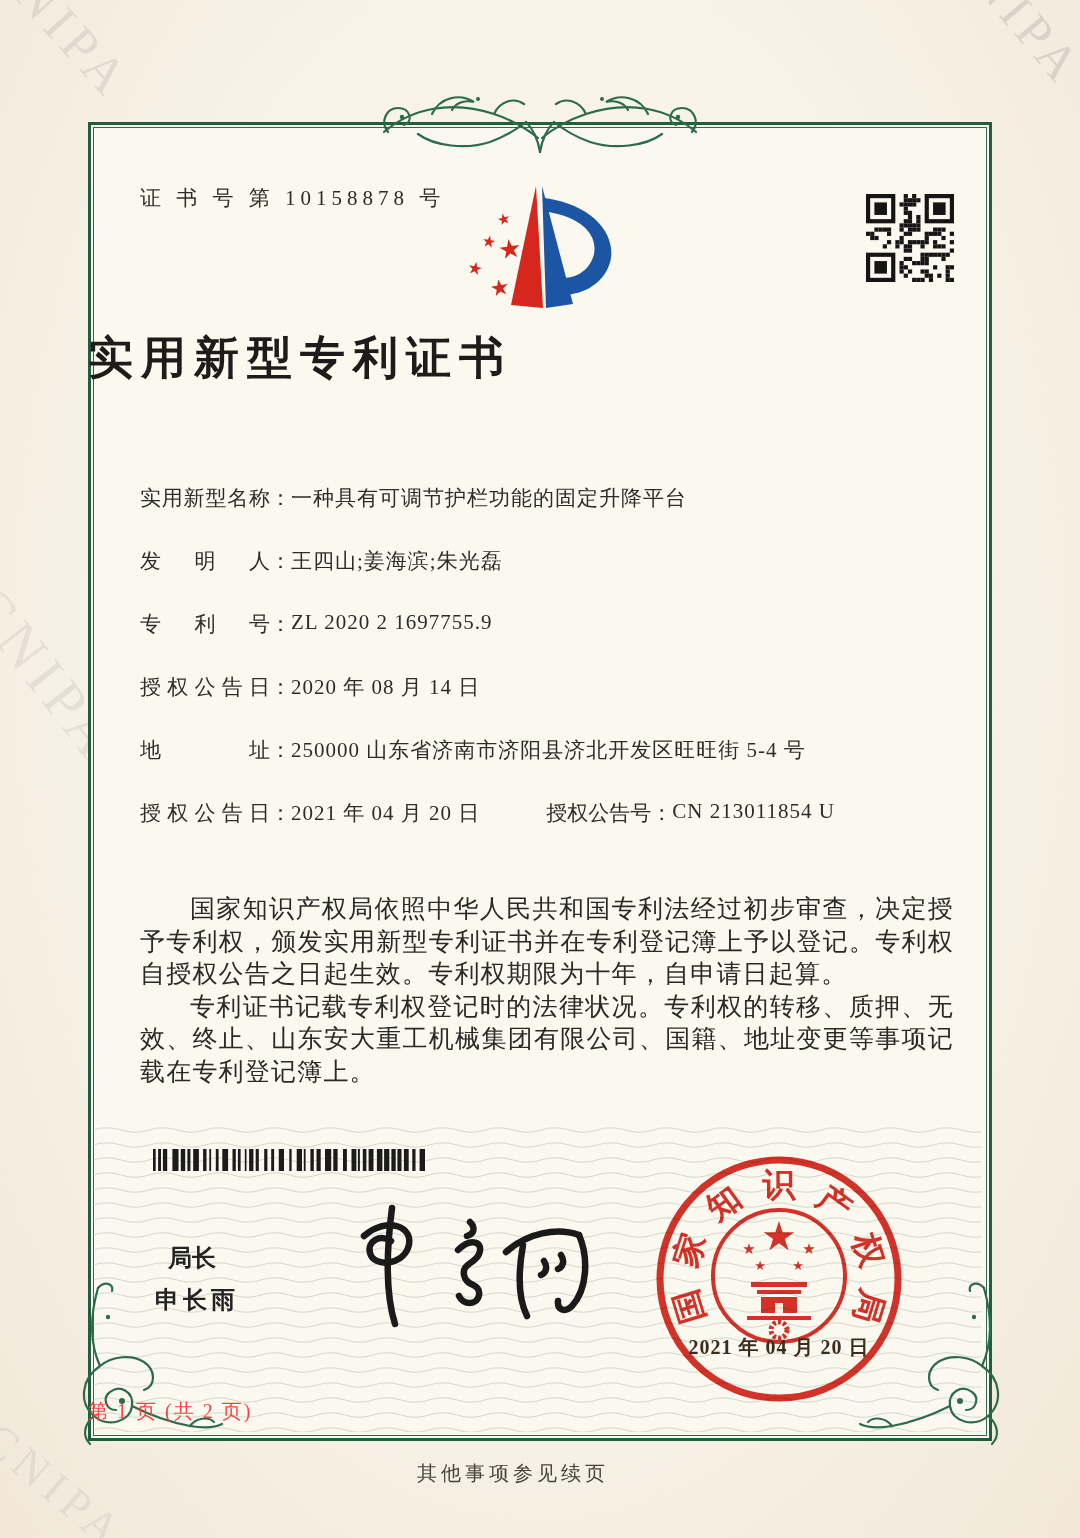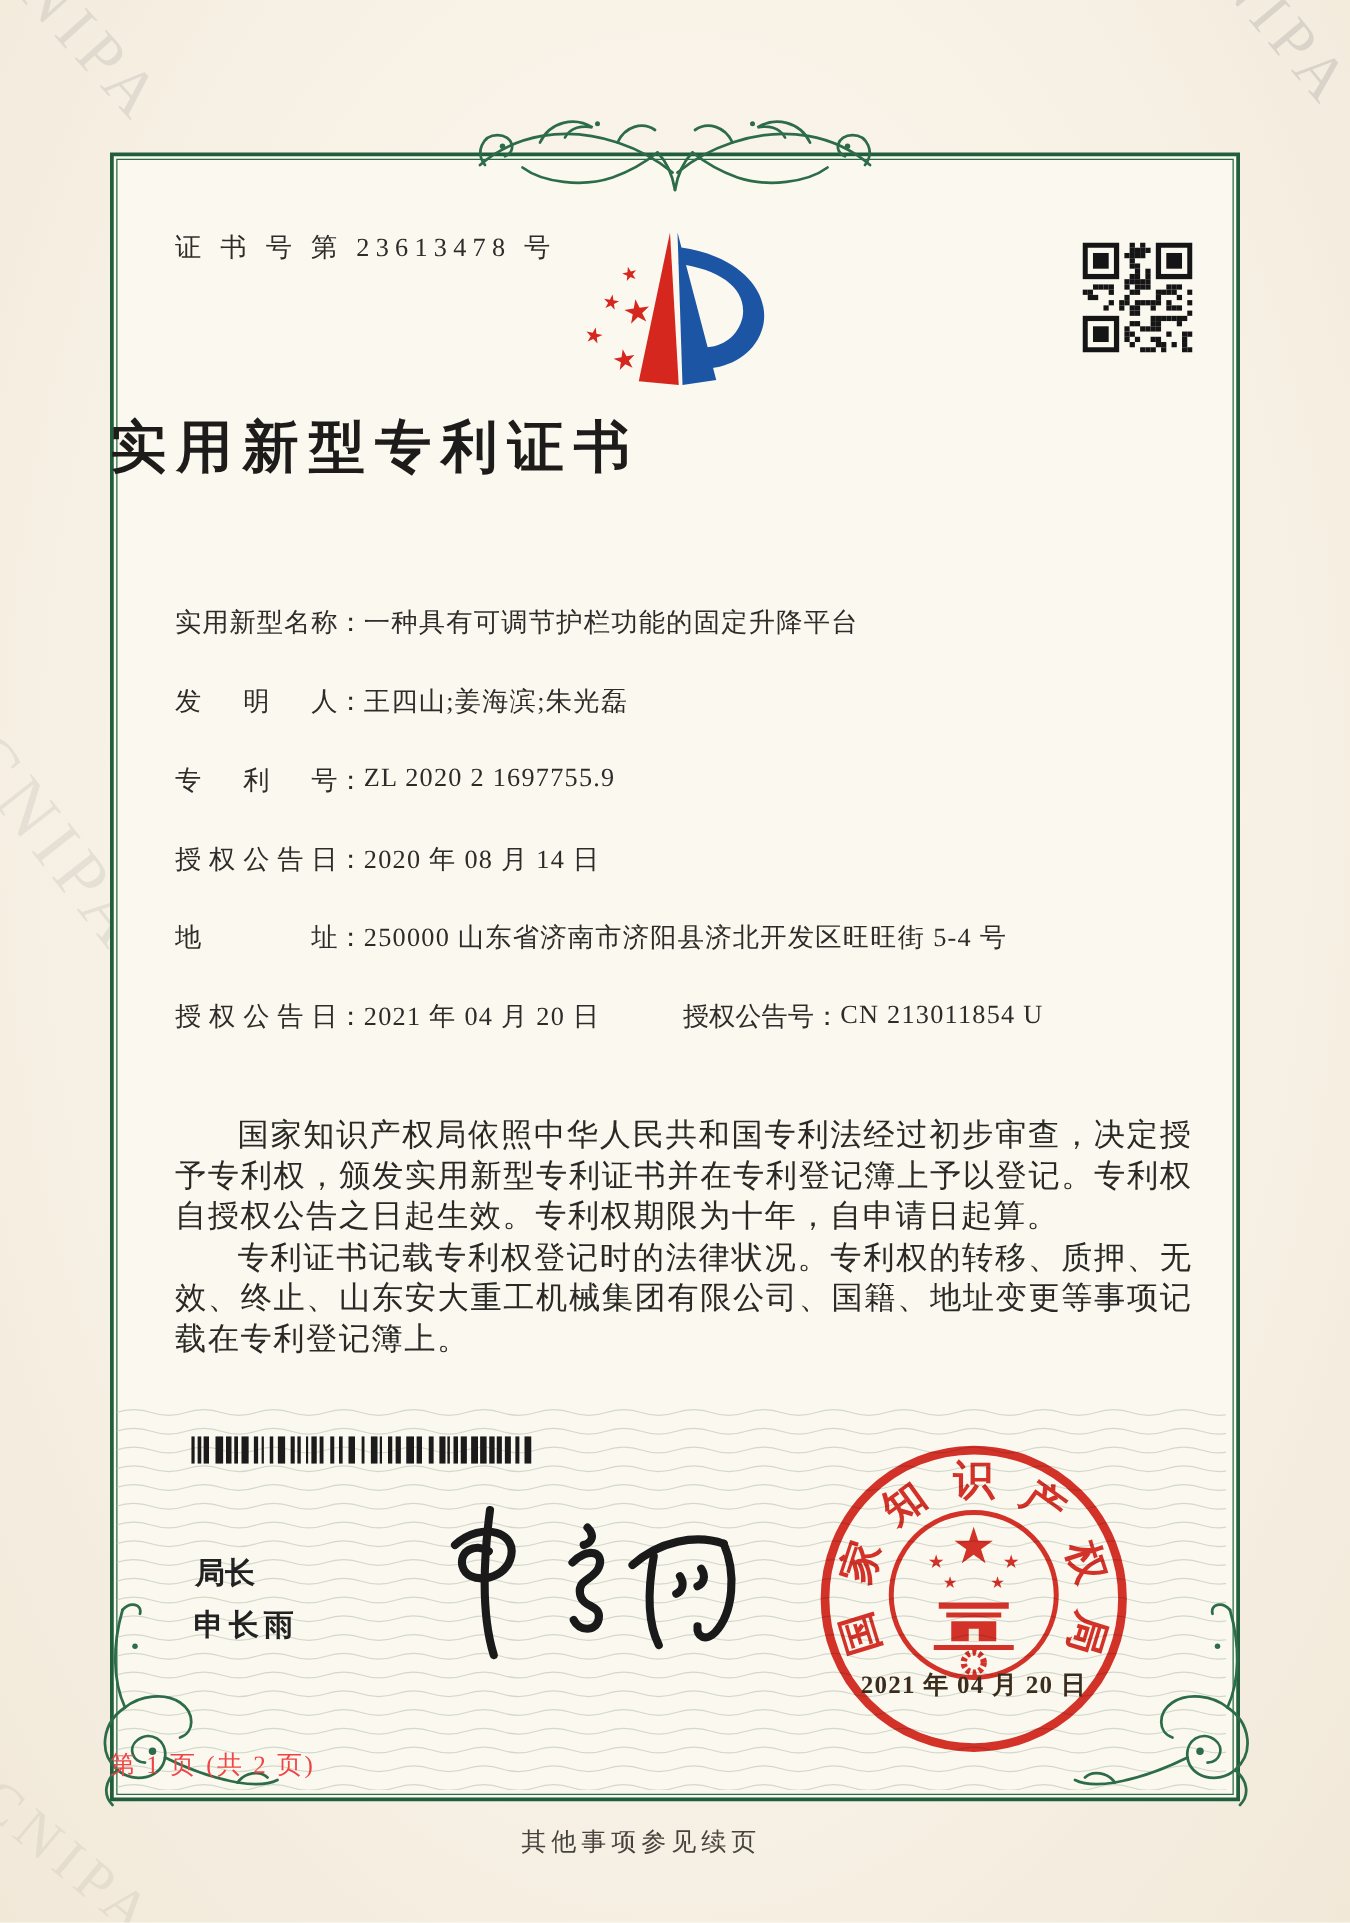--- a/index.html
+++ b/index.html
@@ -55,21 +55,21 @@
     position:absolute;left:140px;top:893px;width:814px;
     font-size:25px;line-height:32.5px;letter-spacing:1.2px;
     text-align:justify;color:#2a2926;
   }
   .paras p{margin:0;text-indent:2em;}
 
   .waves-wrap{position:absolute;left:93px;top:1124px;width:888px;height:308px;overflow:hidden;}
 
   .barcode-wrap{position:absolute;left:153px;top:1149px;width:278px;height:22px;}
 
-  .sig-title{position:absolute;left:156px;top:1242px;font-family:"Liberation Sans","DejaVu Sans",sans-serif;font-weight:700;font-size:24px;color:#222;}
+  .sig-title{position:absolute;left:168px;top:1242px;font-family:"Liberation Sans","DejaVu Sans",sans-serif;font-weight:700;font-size:24px;color:#222;}
   .sig-name{position:absolute;left:155px;top:1284px;font-family:"Liberation Sans","DejaVu Sans",sans-serif;font-weight:700;font-size:24px;letter-spacing:4px;color:#222;}
   .signature{position:absolute;left:330px;top:1196px;width:265px;height:140px;}
 
   .seal-wrap{position:absolute;left:650px;top:1150px;width:258px;height:258px;mix-blend-mode:multiply;opacity:.95;}
   .seal-date{
     position:absolute;left:650px;top:1334px;width:258px;text-align:center;
     font-size:20px;font-weight:700;letter-spacing:1px;color:#3a2d1e;
   }
 
   .page-num{position:absolute;left:88px;top:1398px;width:854px;text-align:left;font-size:20px;letter-spacing:2px;color:#ef4444;}
@@ -159,21 +159,21 @@
     <path d="M36,84 C18,96 14,120 30,134 C44,146 66,140 68,124 C70,110 56,102 46,110 C38,116 42,128 52,128"></path>
     <path d="M36,84 C48,74 68,72 80,80 C92,88 92,104 80,108"></path>
     <path d="M68,124 C84,132 104,140 126,144 C138,146 150,146 158,142"></path>
     <path d="M30,134 C20,142 18,154 26,162"></path>
     <path d="M126,144 C132,136 144,134 150,140"></path>
     <circle cx="58" cy="119" r="3" fill="#2d6c49" stroke="none"></circle>
     <circle cx="44" cy="35" r="2.2" fill="#2d6c49" stroke="none"></circle>
   </g>
 </svg>
 
-<div class="cert-no">证 书 号 第 23613478 号</div>
+<div class="cert-no">证 书 号 第 10158878 号</div>
 
 <svg class="abs" style="left:448px;top:180px;" width="185" height="140" viewBox="0 0 185 140" xmlns="http://www.w3.org/2000/svg">
   <g fill="#d6271f">
     <text class="star" x="57" y="44" font-size="15" text-anchor="middle" transform="rotate(-14 57 44)">★</text>
     <text class="star" x="40" y="67" font-size="16" text-anchor="middle" transform="rotate(10 40 67)">★</text>
     <text class="star" x="63" y="78" font-size="26" text-anchor="middle" transform="rotate(-8 63 78)">★</text>
     <text class="star" x="26" y="94" font-size="17" text-anchor="middle" transform="rotate(12 26 94)">★</text>
     <text class="star" x="53" y="115" font-size="22" text-anchor="middle" transform="rotate(-10 53 115)">★</text>
     <polygon points="88,6 95,128 63,125"></polygon>
   </g>

